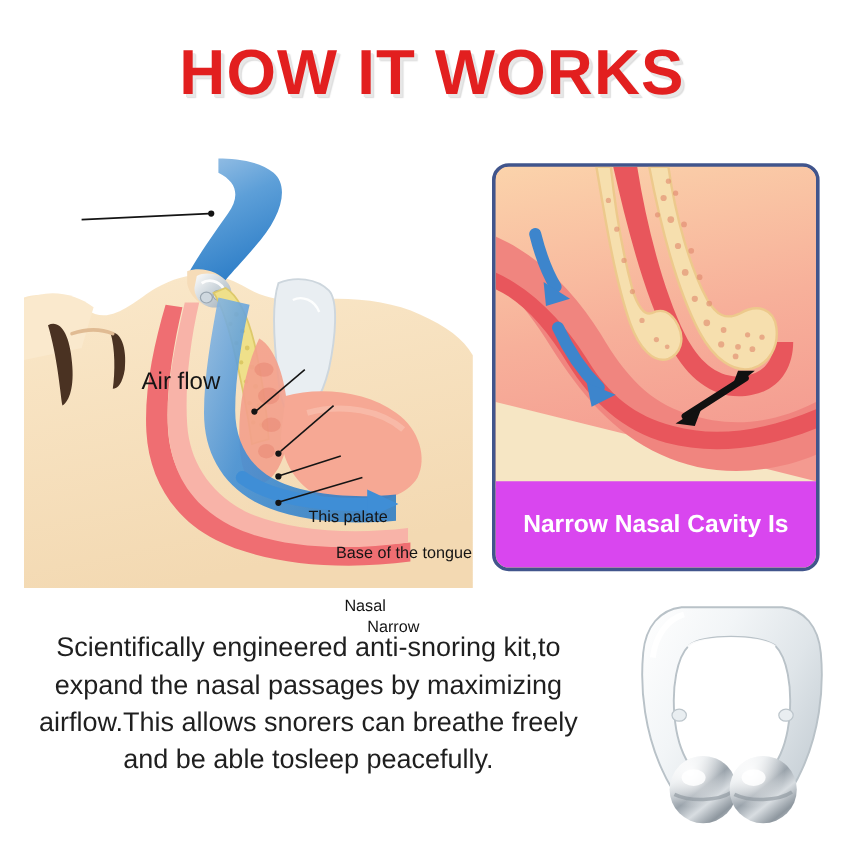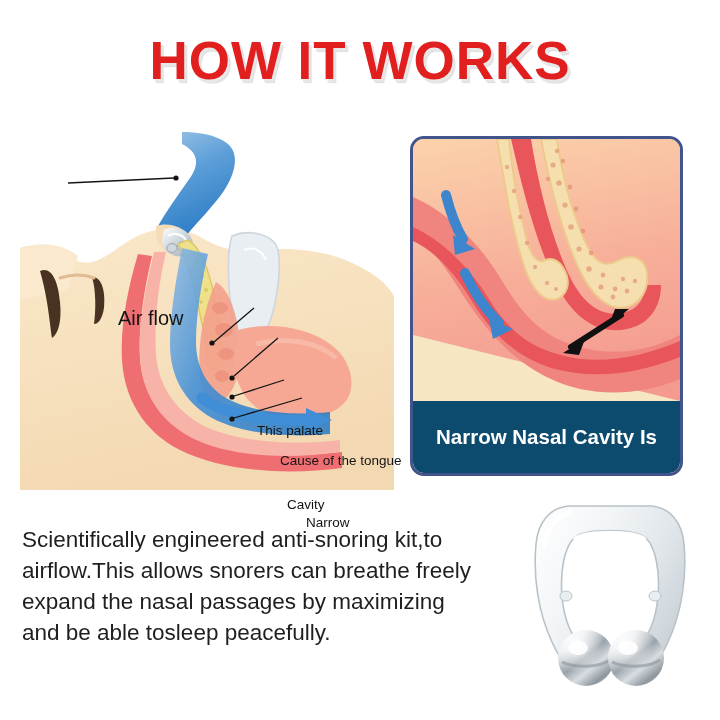--- a/index.html
+++ b/index.html
@@ -78,21 +78,21 @@
     left: 0; top: 0;
     width: 100%;
     height: 268px;
   }
   #nasal-caption {
     position: absolute;
     left: 0;
     bottom: 0;
     width: 100%;
     height: 72px;
-    background: #0c4a6e;
+    background: #d946ef;
     color: #ffffff;
     font-family: "Liberation Sans", sans-serif;
     font-size: 20.5px;
     font-weight: bold;
     text-align: center;
     line-height: 1.18;
     display: flex;
     flex-direction: column;
     align-items: center;
     justify-content: center;
@@ -106,21 +106,21 @@
   #description {
     position: absolute;
     left: 22px;
     top: 524px;
     width: 470px;
     font-family: "Liberation Sans", sans-serif;
     font-size: 22.5px;
     color: #1f1f1f;
     line-height: 1.38;
   }
-  #description div { white-space: nowrap; }
+  #description div { white-space: nowrap; text-align: center; }
 
   
   #product-photo {
     position: absolute;
     left: 512px;
     top: 492px;
     width: 200px;
     height: 206px;
   }
   #product-photo svg { display: block; }
@@ -267,22 +267,22 @@
       <circle cx="226" cy="248" r="2.6" fill="#141414" stroke="none"></circle>
       <line x1="278" y1="250" x2="228" y2="266"></line>
       <circle cx="226" cy="267" r="2.6" fill="#141414" stroke="none"></circle>
       <line x1="296" y1="268" x2="228" y2="288"></line>
       <circle cx="226" cy="289" r="2.6" fill="#141414" stroke="none"></circle>
     </g>
   </svg>
 
   <div class="lbl" id="label-airflow">Air flow</div>
   <div class="lbl" id="label-soft-palate">This palate</div>
-  <div class="lbl" id="label-base-tongue">Cause of  the tongue</div>
-  <div class="lbl" id="label-uvula">Cavity</div>
+  <div class="lbl" id="label-base-tongue">Base of  the tongue</div>
+  <div class="lbl" id="label-uvula">Nasal</div>
   <div class="lbl" id="label-tonsils">Narrow</div>
 </div>
 
 <div id="nasal-panel">
   <svg id="nasal-illustration" viewBox="0 0 267 268" preserveAspectRatio="none">
     <defs>
       <linearGradient id="panelBg" x1="0" y1="0" x2="0.2" y2="1">
         <stop offset="0%" stop-color="#fbd3ab"></stop>
         <stop offset="55%" stop-color="#f7b09a"></stop>
         <stop offset="100%" stop-color="#f49a90"></stop>
@@ -374,22 +374,22 @@
     </g>
   </svg>
 
   <div id="nasal-caption">
     <span>Narrow Nasal Cavity Is</span>
   </div>
 </div>
 
 <div id="description">
   <div>Scientifically engineered anti-snoring kit,to</div>
+  <div>expand the nasal passages by maximizing</div>
   <div>airflow.This allows snorers can breathe freely</div>
-  <div>expand the nasal passages by maximizing</div>
   <div>and be able tosleep peacefully.</div>
 </div>
 
 <div id="product-photo">
   <svg viewBox="0 0 200 206">
     <defs>
       <linearGradient id="silGrad" x1="0" y1="0" x2="1" y2="0.6">
         <stop offset="0%" stop-color="#ffffff"></stop>
         <stop offset="40%" stop-color="#f2f5f7"></stop>
         <stop offset="75%" stop-color="#dfe5e9"></stop>

